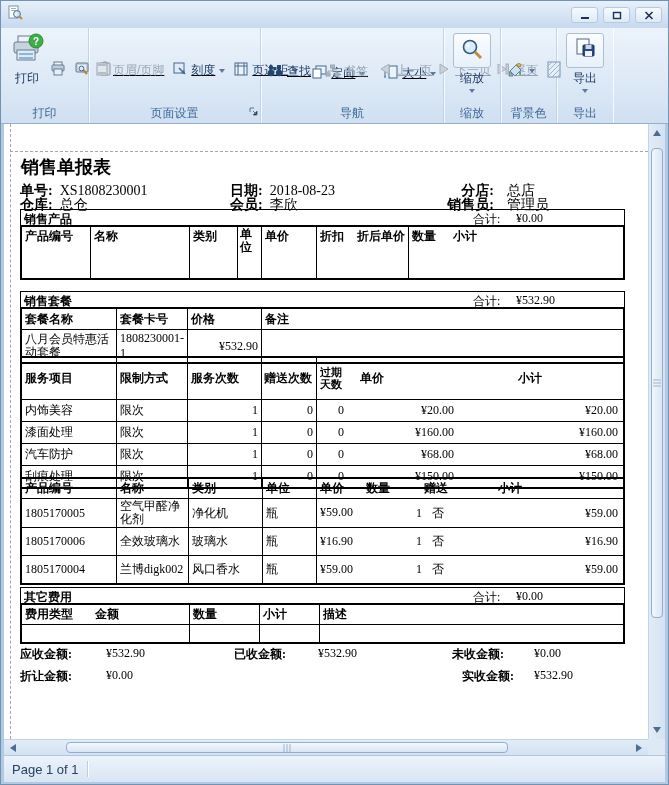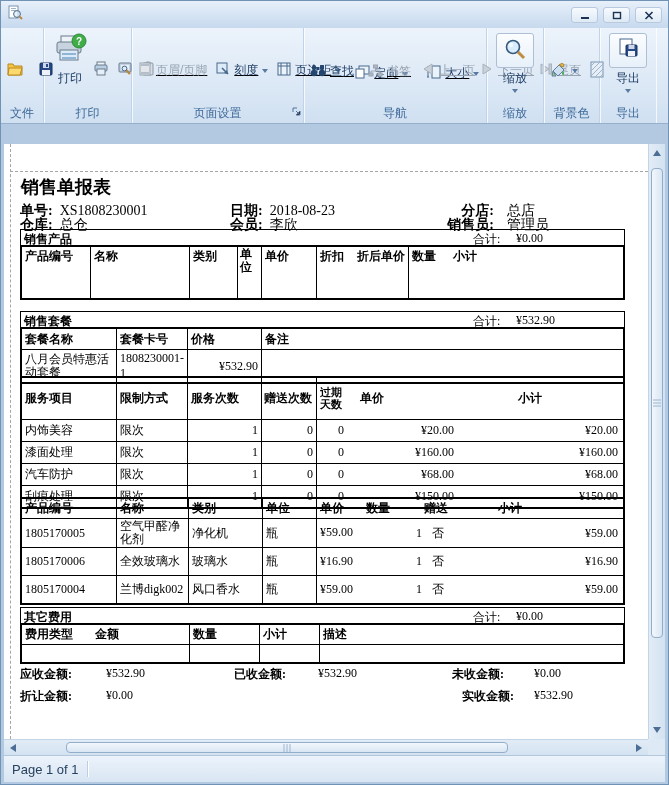--- a/index.html
+++ b/index.html
@@ -32,21 +32,21 @@
   .iconbtn { padding:1px; display:flex; align-items:center; justify-content:center; }
   .disabled { color:#98a4b2; }
   .dd { width:0; height:0; border-left:3px solid transparent; border-right:3px solid transparent;
     border-top:4px solid #5a7aa0; display:inline-block; }
   .col { display:flex; flex-direction:row; justify-content:flex-start;text-decoration:underline; }
   .framed { border:1px solid #aebfd4; border-radius:3px; background:linear-gradient(#fbfdff,#e7f0f9);
     padding:3px 6px; }
   .launcher { position:absolute; right:2px; bottom:3px; }
 
   
-  .preview { position:absolute; top:124px; left:4px; right:4px; bottom:30px; background:#fdba74;margin-top:20px; }
+  .preview { position:absolute; top:124px; left:4px; right:4px; bottom:30px; background:#fdba74; }
   .page { position:absolute; left:0; top:0; right:17px; bottom:16px; background:#fff; overflow:hidden;
     font-family:"Liberation Serif","DejaVu Serif",serif; color:#000; }
   .dash-v { position:absolute; left:6px; top:0; bottom:0; border-left:1px dashed #a6a6a6; }
   .dash-h { position:absolute; left:6px; right:0; top:27px; border-top:1px dashed #a6a6a6; }
 
   .rpt-title { position:absolute; left:17px; top:31px; font-size:18px; font-weight:bold; }
   .info { position:absolute; font-size:14px; height:14px; white-space:nowrap; }
 
   .sect { position:absolute; left:16px; width:605px; border:1px solid #000; font-size:12px; }
   .band { position:relative; height:16px; border-bottom:1px solid #000000; }
@@ -148,39 +148,20 @@
       <div class="win-btn">
           <span><svg width="10" height="9" viewBox="0 0 10 9">
               <path d="M1.5 1 L8.5 8 M8.5 1 L1.5 8" stroke="#1d3354" stroke-width="1.6"></path>
             </svg></span>
         </div>
     </div>
   </div>
 
   <div class="ribbon">
 
-    <div class="rgroup" style="width:43px">
-      <div class="col" style="align-items:center; gap:12px; width:100%; padding-top:4px">
-        <div class="iconbtn">
-            <span><svg width="18" height="16" viewBox="0 0 16 16">
-                <path d="M1 3 h5 l1 2 h8 v9 H1z" fill="#f5c54a" stroke="#b98a1e"></path>
-                <path d="M2 7 h13 l-2 7 H1z" fill="#fcd96f" stroke="#b98a1e"></path>
-              </svg></span>
-          </div>
-        <div class="iconbtn">
-            <span><svg width="16" height="16" viewBox="0 0 16 16">
-                <rect x="2" y="2" width="12" height="12" rx="1" fill="#274a86" stroke="#16305e"></rect>
-                <rect x="5" y="2" width="6" height="5" fill="#cfd8ea"></rect>
-                <rect x="8" y="3" width="2" height="3" fill="#274a86"></rect>
-                <rect x="4" y="9" width="8" height="5" fill="#eef2f8"></rect>
-              </svg></span>
-          </div>
-      </div>
-      <div class="rgroup-label">文件</div>
-    </div>
 
     <div class="rgroup" style="width:88px">
       <div class="bigbtn">
         <span><svg width="34" height="32" viewBox="0 0 34 32">
               <rect x="8" y="3" width="15" height="7" fill="#eef3f8" stroke="#6b7b8c"></rect>
               <rect x="4" y="9" width="24" height="11" rx="2" fill="#c7d4e0" stroke="#6b7b8c"></rect>
               <rect x="7" y="17" width="18" height="10" fill="#dcebf7" stroke="#6b7b8c"></rect>
               <rect x="9" y="20" width="14" height="2" fill="#8fb6d9"></rect>
               <rect x="9" y="24" width="14" height="2" fill="#8fb6d9"></rect>
               <circle cx="26" cy="8" r="7" fill="#3fae49" stroke="#2c8a36"></circle>

